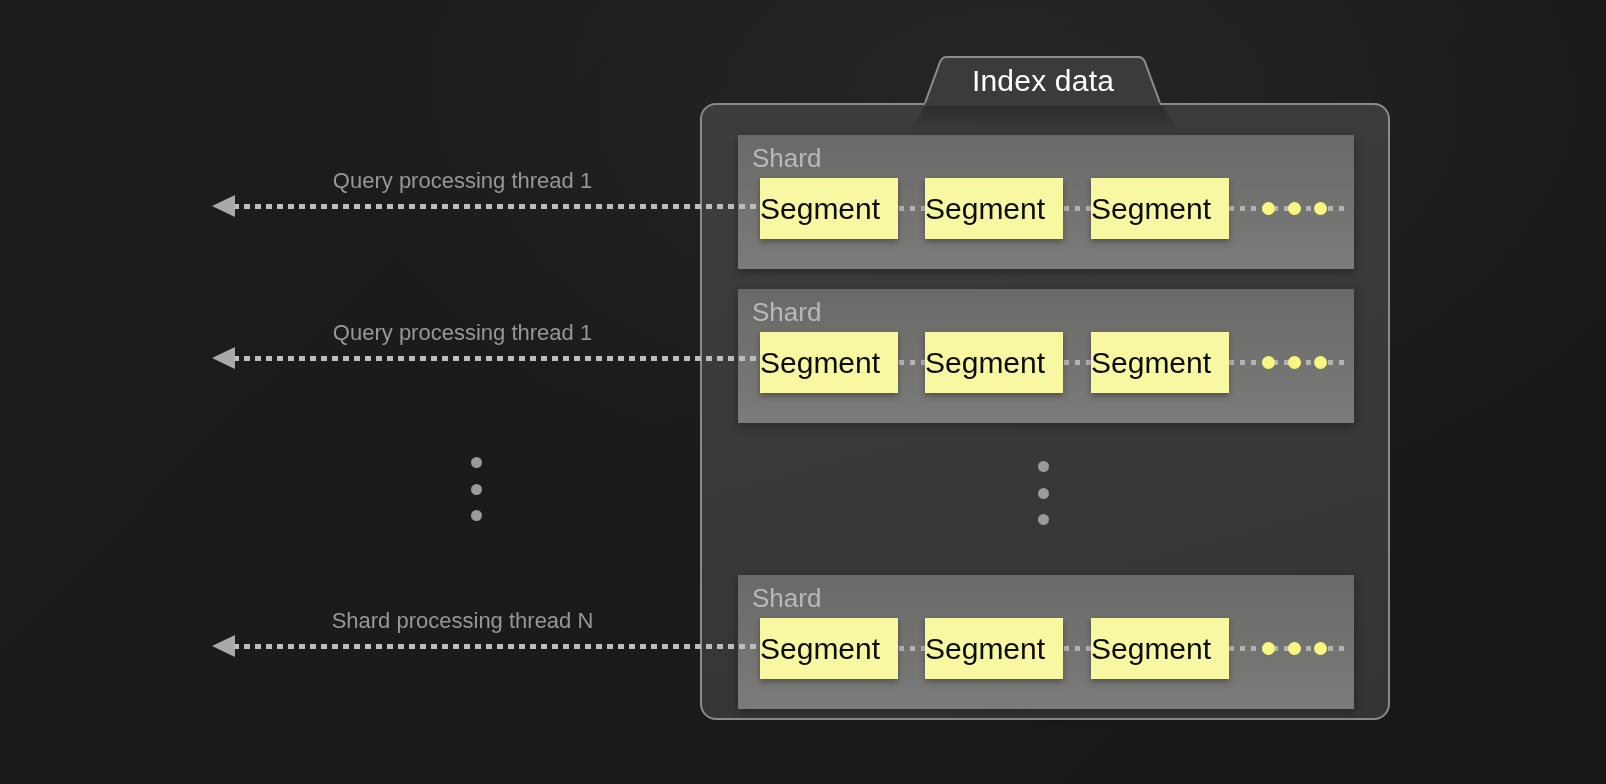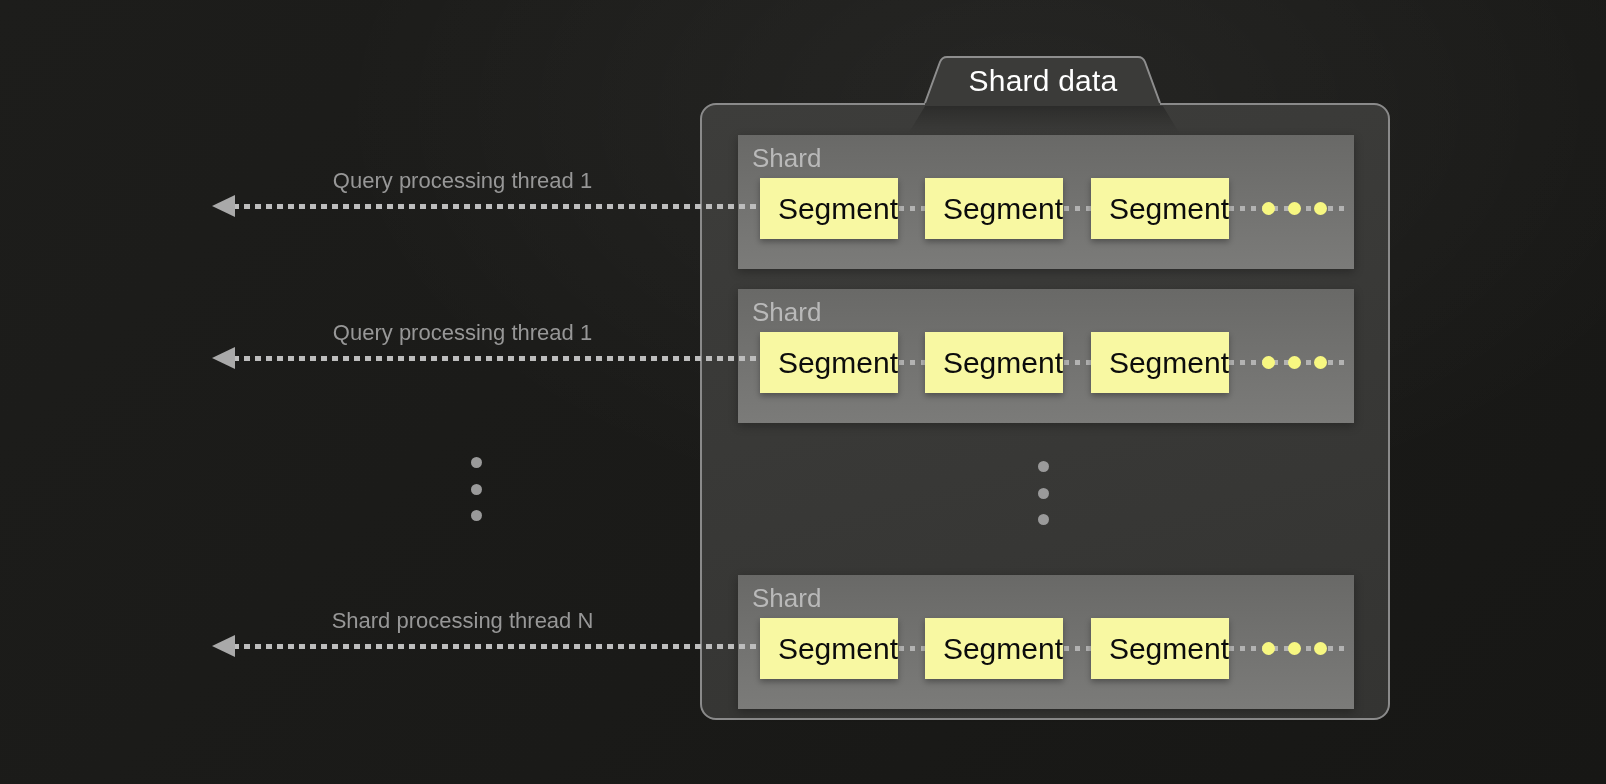--- a/index.html
+++ b/index.html
@@ -33,21 +33,21 @@
     box-shadow:0 3px 9px rgba(0,0,0,0.28);
   }
   .shard.s0{top:30px;} .shard.s1{top:184px;} .shard.s2{top:470px;}
   .shard-label{position:absolute;left:14px;top:8px;font-size:26px;color:#b9b9b9;}
   .inner-dots{
     position:absolute;left:150px;top:71px;width:457px;height:5px;
     background:repeating-linear-gradient(90deg,rgba(200,200,200,0.75) 0 5px,rgba(200,200,200,0) 5px 11px);
   }
   .segment{
     position:absolute;top:43px;width:138px;height:61px;line-height:61px;
-    background:#f8f8a2;color:#0c0c0c;text-align:right;font-size:30px;
+    background:#f8f8a2;color:#0c0c0c;text-align:left;font-size:30px;
     box-shadow:0 3px 6px rgba(0,0,0,0.32);
   }
   .segment.g0{left:22px;} .segment.g1{left:187px;} .segment.g2{left:353px;}
   .ydot{position:absolute;top:67px;width:13px;height:13px;border-radius:50%;background:#f7f781;}
   .ydot.d0{left:524px;} .ydot.d1{left:550px;} .ydot.d2{left:576px;}
   
   .arrow-line{
     position:absolute;left:233px;width:525px;height:5px;
     background:repeating-linear-gradient(90deg,#bdbdbd 0 6px,rgba(0,0,0,0) 6px 11px);
   }
@@ -110,21 +110,21 @@
       <div class="ydot d0"></div>
       <div class="ydot d1"></div>
       <div class="ydot d2"></div>
     </div>
   </div>
 
   <svg class="tab-svg" viewBox="0 0 250 60">
     <path d="M 7 53 L 22 12 Q 24 7 29 7 L 220 7 Q 225 7 227 12 L 242 53 L 242 59 L 7 59 Z" fill="#3b3b39" stroke="none"></path>
     <path d="M 7 53 L 22 12 Q 24 7 29 7 L 220 7 Q 225 7 227 12 L 242 53" fill="none" stroke="#8e8e8e" stroke-width="2"></path>
   </svg>
-  <div class="tab-label">Shard data</div>
+  <div class="tab-label">Index data</div>
   <div class="tab-fold"></div>
 
   <div class="arrow a0">
     <div class="arrow-label">Query processing thread 1</div>
     <div class="arrow-line"></div>
     <div class="arrow-head"></div>
   </div>
   <div class="arrow a1">
     <div class="arrow-label">Query processing thread 1</div>
     <div class="arrow-line"></div>

